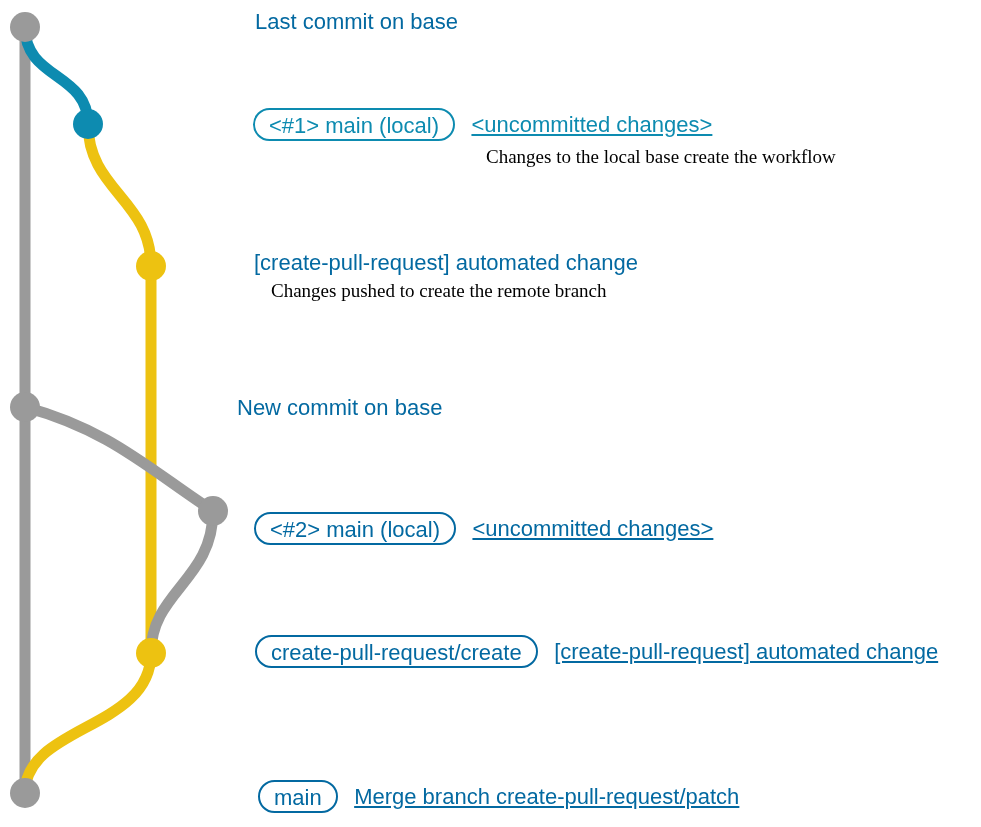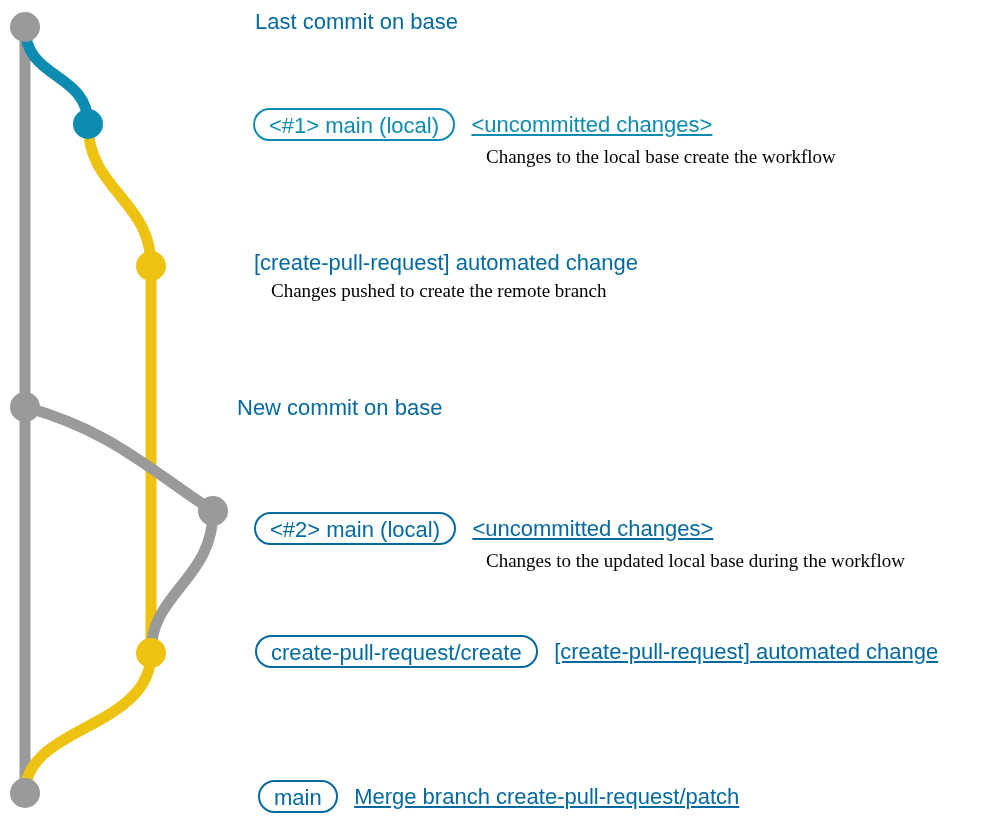--- a/index.html
+++ b/index.html
@@ -102,21 +102,20 @@
   <div class="desc" style="margin-left:17px;">Changes pushed to create the remote branch</div>
 </div>
 
 <div class="row" style="top:396px;left:237px;">
   <span class="plain-subject c-gray">New commit on base</span>
 </div>
 
 <div class="row" style="top:512px;left:254px;">
   <span class="pill c-gray">&lt;#2&gt; main (local)</span>
   <span class="subject c-gray">&lt;uncommitted changes&gt;</span>
-  <div class="desc" style="margin-left:232px;">Changes to the updated local base during the workflow</div>
 </div>
 
 <div class="row" style="top:635px;left:255px;">
   <span class="pill c-gold">create-pull-request/create</span>
   <span class="subject c-gold">[create-pull-request] automated change</span>
 </div>
 
 <div class="row" style="top:780px;left:258px;">
   <span class="pill c-gray">main</span>
   <span class="subject c-gray">Merge branch create-pull-request/patch</span>

